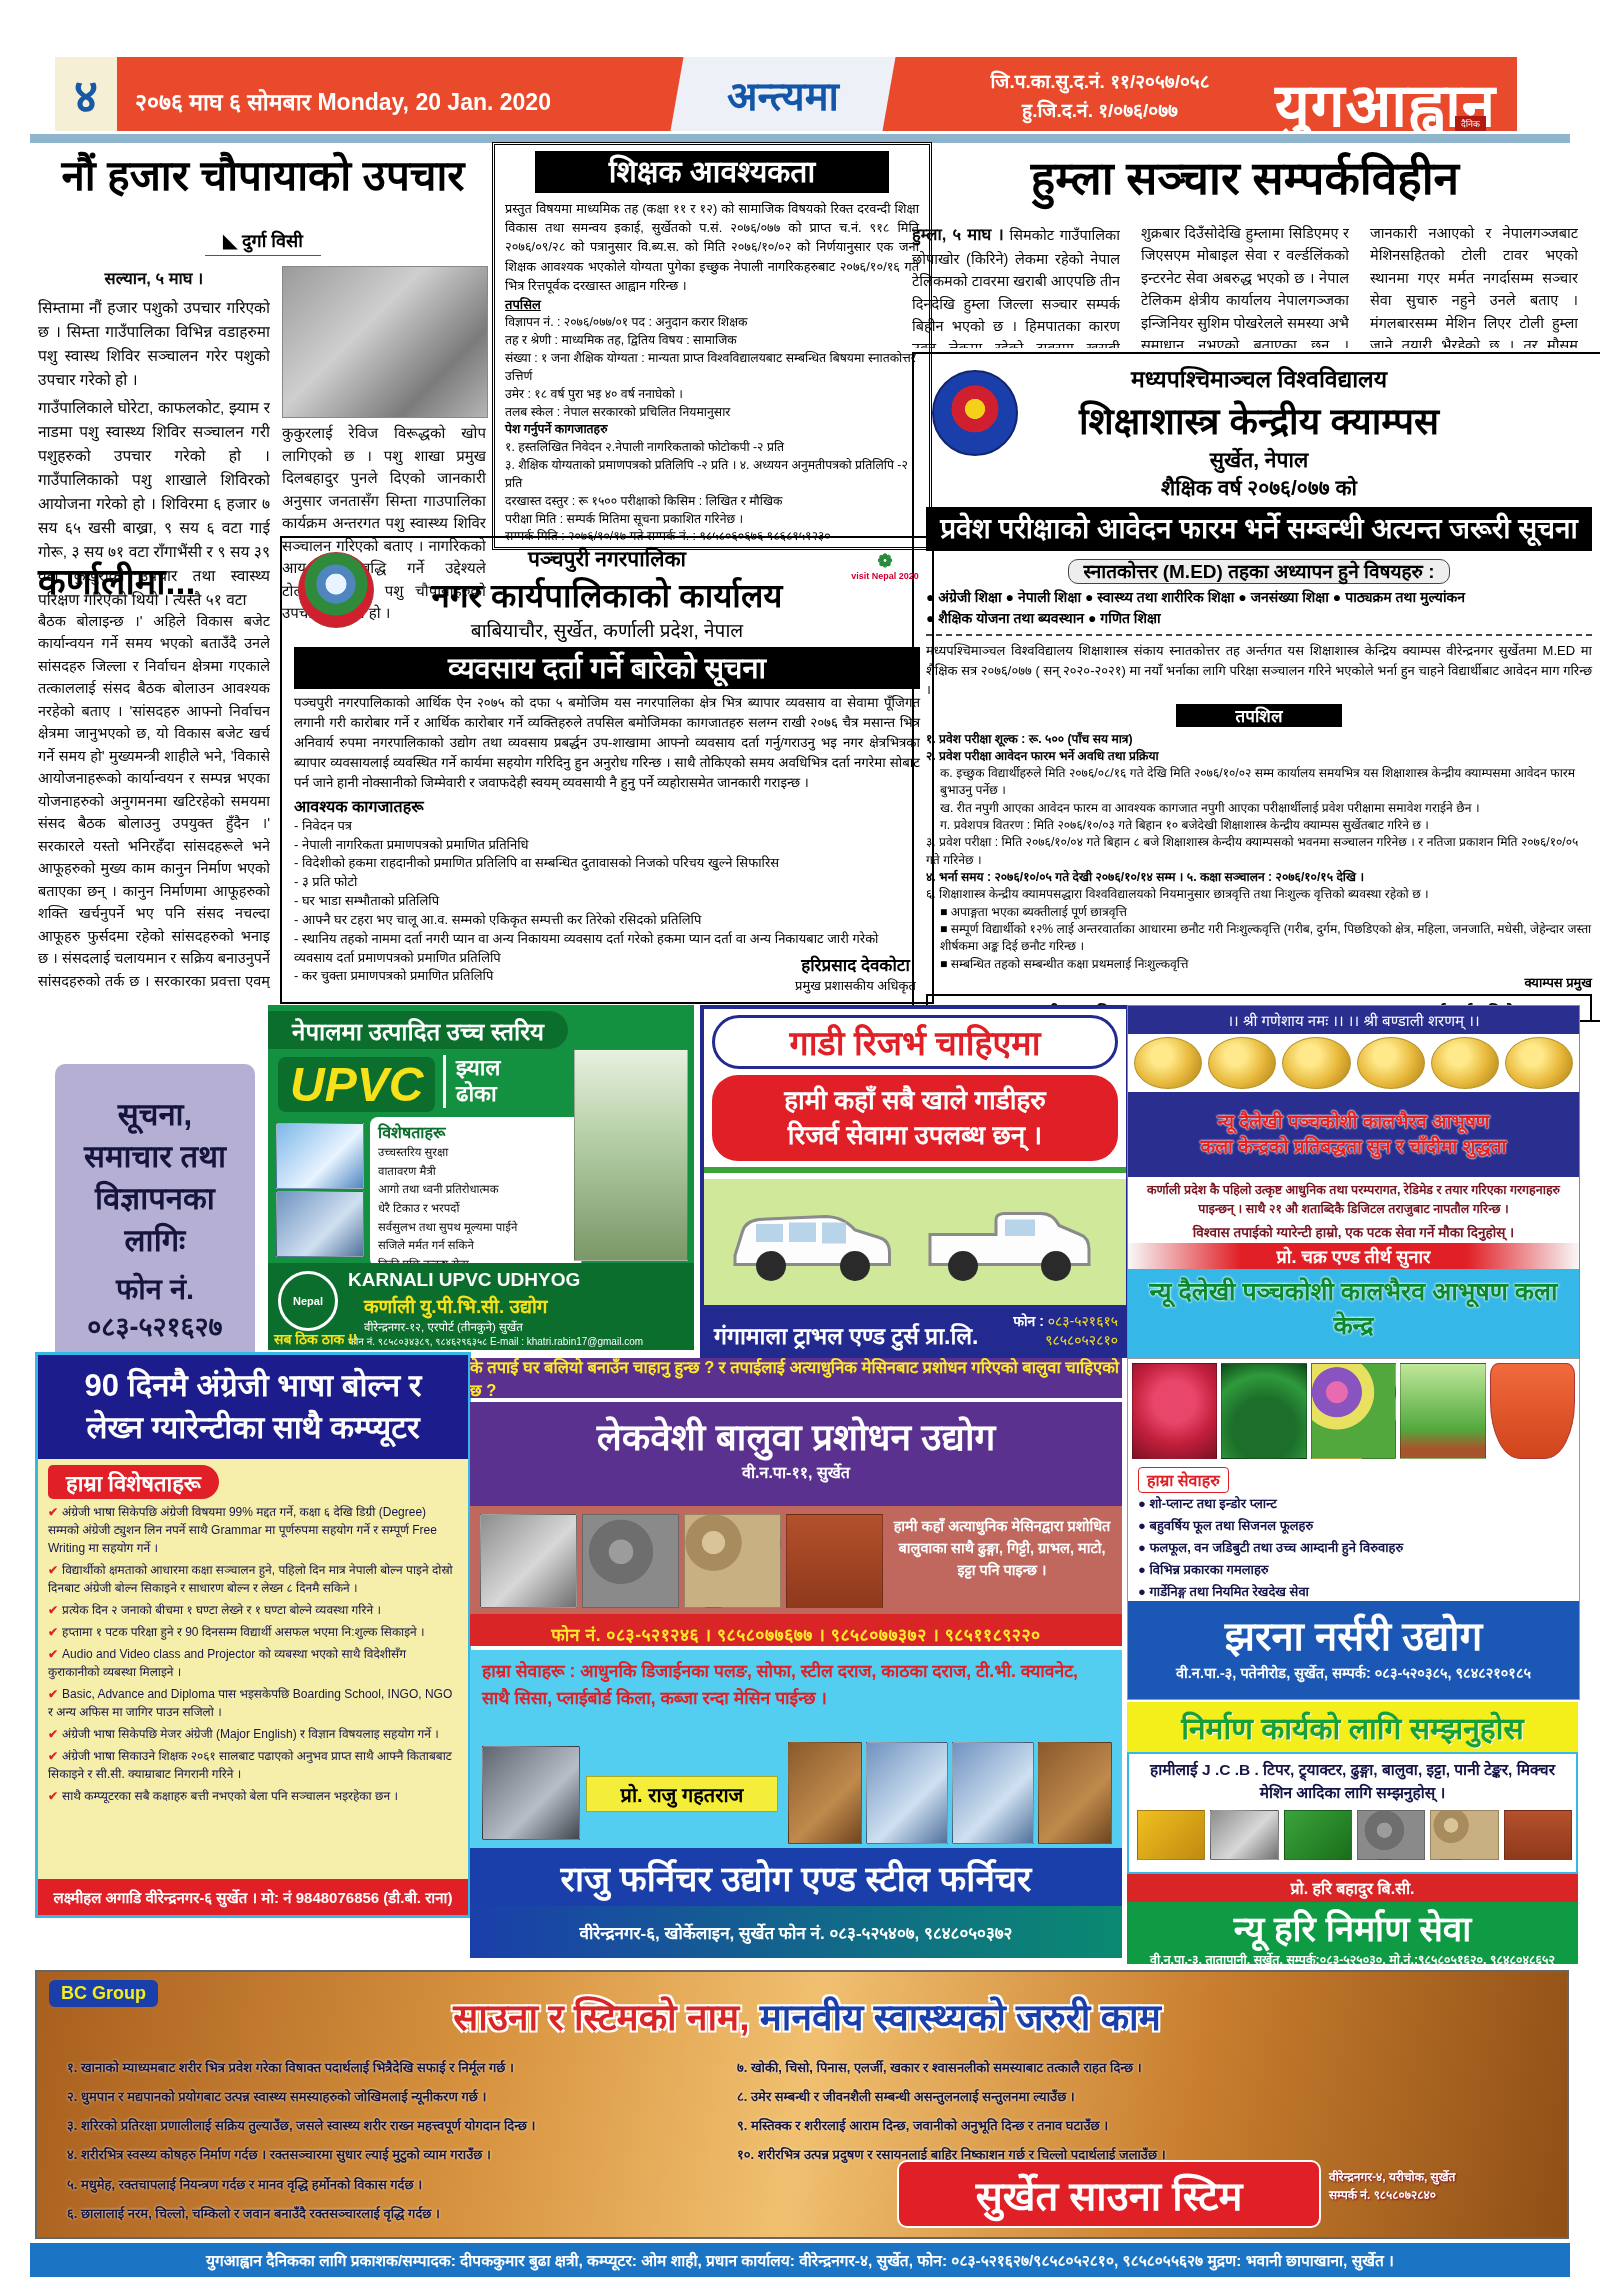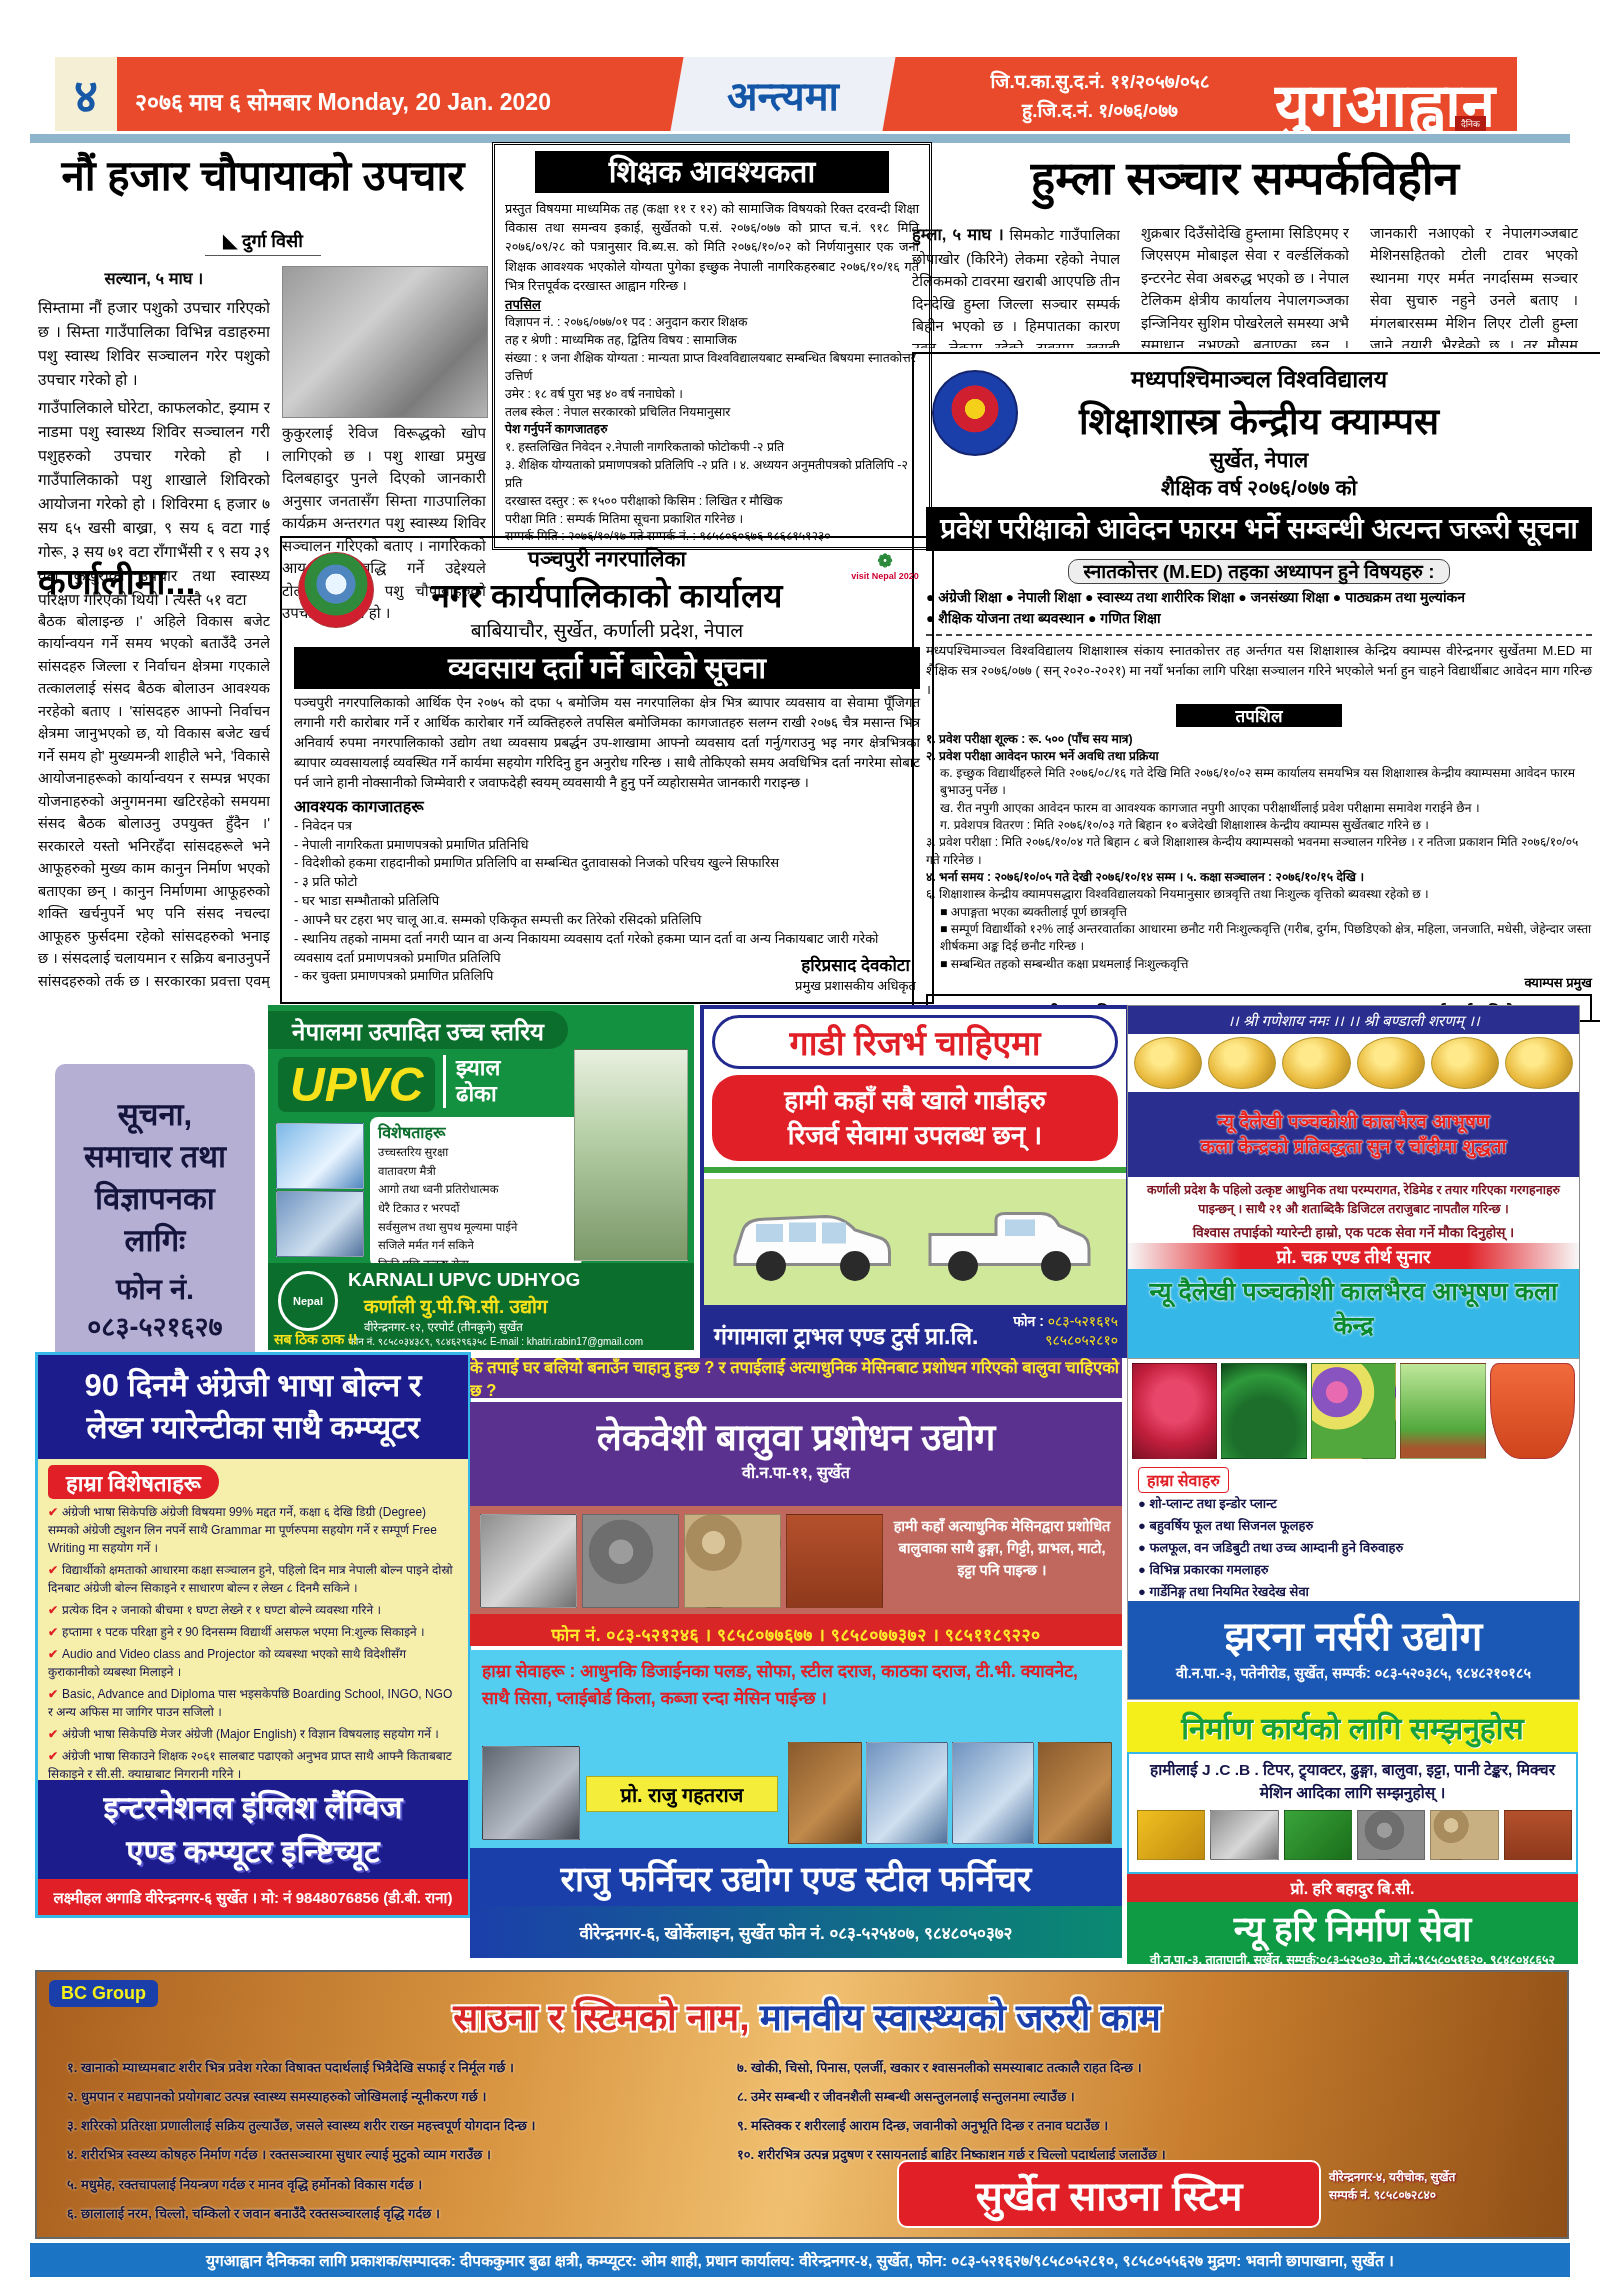--- a/index.html
+++ b/index.html
@@ -59,21 +59,21 @@
   .feat{font-size:11.5px;line-height:1.62;color:#111;}
   .upvc-bot{background:#0b6e2d;color:#fff;}
   
   .veh{background:#fff;border:4px solid #232a8f;}
   .veh-title{border:3px solid #232a8f;border-radius:40px;color:#e01f26;font-size:34px;font-weight:bold;}
   .veh-red{background:#e01f26;border-radius:26px;color:#fff;font-size:26px;font-weight:bold;line-height:1.35;}
   .veh-green{background:#3aa43a;}
   .veh-img{background:#cfe89a;}
   .veh-blue{background:#232a8f;color:#fff;}
   
-  .jw-top{background:#2a2f8f;color:#fff;font-style:italic;font-size:15px;}
+  .jw-top{background:#2a2f8f;color:#fff;font-size:15px;}
   .jw-head{background:#2a2f8f;color:#e8231f;font-weight:bold;font-size:19px;line-height:1.3;text-shadow:0 0 2px #fff,0 0 2px #fff;}
   .jw-body{color:#7a1420;font-size:12.5px;font-weight:bold;line-height:1.5;}
   .jw-note{background:#e01f26;color:#fff;font-size:12.5px;font-weight:bold;line-height:1.45;border-radius:6px;padding:6px 8px;}
   .bride{background:radial-gradient(circle at 50% 35%,#f0c090 18%,#d04a5c 40%,#8f1430);border-radius:50%;border:2px solid #caa;}
   .jw-band{background:linear-gradient(90deg,#f8f8f8,#e01f26 25%,#e01f26 75%,#f8f8f8);color:#fff;font-weight:bold;font-size:18px;}
   .jw-cyan{background:#35b8e8;}
   .jw-co{color:#0a8a2f;font-size:25px;font-weight:bold;text-shadow:0 0 2px #fff,0 0 3px #fff;}
   
   .eng{border:3px solid #35b8e8;background:#f6efac;}
   .eng-title{background:#1c1c8c;color:#fff;font-size:31px;font-weight:bold;line-height:1.35;}
@@ -345,24 +345,20 @@
       <div class="eng-item"><span class="mk">✔</span><span>अंग्रेजी भाषा सिकेपछि अंग्रेजी विषयमा 99% मद्दत गर्ने, कक्षा ६ देखि डिग्री (Degree) सम्मको अंग्रेजी ट्युशन लिन नपर्ने साथै Grammar मा पूर्णरुपमा सहयोग गर्ने र सम्पूर्ण Free Writing मा सहयोग गर्ने ।</span></div>
       <div class="eng-item"><span class="mk">✔</span><span>विद्यार्थीको क्षमताको आधारमा कक्षा सञ्चालन हुने, पहिलो दिन मात्र नेपाली बोल्न पाइने दोस्रो दिनबाट अंग्रेजी बोल्न सिकाइने र साधारण बोल्न र लेख्न ८ दिनमै सकिने ।</span></div>
       <div class="eng-item"><span class="mk">✔</span><span>प्रत्येक दिन २ जनाको बीचमा १ घण्टा लेख्ने र १ घण्टा बोल्ने व्यवस्था गरिने ।</span></div>
       <div class="eng-item"><span class="mk">✔</span><span>हप्तामा १ पटक परिक्षा हुने र 90 दिनसम्म विद्यार्थी असफल भएमा नि:शुल्क सिकाइने ।</span></div>
       <div class="eng-item"><span class="mk">✔</span><span>Audio and Video class and Projector को व्यबस्था भएको साथै विदेशीसँग कुराकानीको व्यबस्था मिलाइने ।</span></div>
       <div class="eng-item"><span class="mk">✔</span><span>Basic, Advance and Diploma पास भइसकेपछि Boarding School, INGO, NGO र अन्य अफिस मा जागिर पाउन सजिलो ।</span></div>
       <div class="eng-item"><span class="mk">✔</span><span>अंग्रेजी भाषा सिकेपछि मेजर अंग्रेजी (Major English) र विज्ञान विषयलाइ सहयोग गर्ने ।</span></div>
       <div class="eng-item"><span class="mk">✔</span><span>अंग्रेजी भाषा सिकाउने शिक्षक २०६१ सालबाट पढाएको अनुभव प्राप्त साथै आफ्नै किताबबाट सिकाइने र सी.सी. क्याम्राबाट निगरानी गरिने ।</span></div>
       <div class="eng-item"><span class="mk">✔</span><span>साथै कम्प्यूटरका सबै कक्षाहरु बत्ती नभएको बेला पनि सञ्चालन भइरहेका छन ।</span></div>
     </div>
-    <div class="abs eng-inst ctr" style="left:0;bottom:36px;width:430px;padding:6px 0;">
-      <div>इन्टरनेशनल इंग्लिश लैंग्विज</div>
-      <div>एण्ड कम्प्यूटर इन्ष्टिच्यूट</div>
-    </div>
     <div class="abs eng-red band" style="left:0;bottom:0;width:430px;height:36px;">लक्ष्मीहल अगाडि वीरेन्द्रनगर-६ सुर्खेत । मो: नं 9848076856 (डी.बी. राना)</div>
   </div>
 
   <div class="abs qstrip band ov" style="left:470px;top:1358px;width:652px;height:40px;">के तपाई घर बलियो बनाउँन चाहानु हुन्छ ? र तपाईलाई अत्याधुनिक मेसिनबाट प्रशोधन गरिएको बालुवा चाहिएको छ ?</div>
 
   <div class="abs ov" style="left:470px;top:1402px;width:652px;height:244px;">
     <div class="sand-hdr ctr" style="height:96px;padding-top:8px;">
       <div class="b" style="font-size:37px;">लेकवेशी बालुवा प्रशोधन उद्योग</div>
       <div class="b" style="font-size:16px;">वी.न.पा-११, सुर्खेत</div>
     </div>

